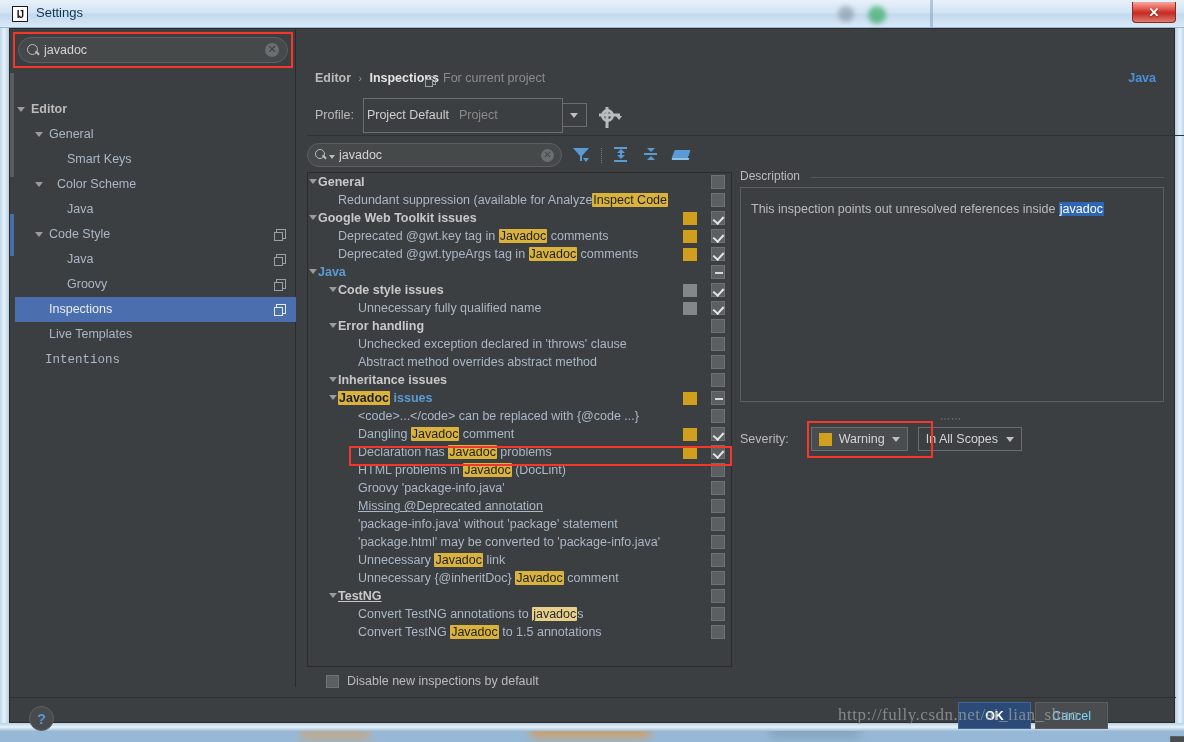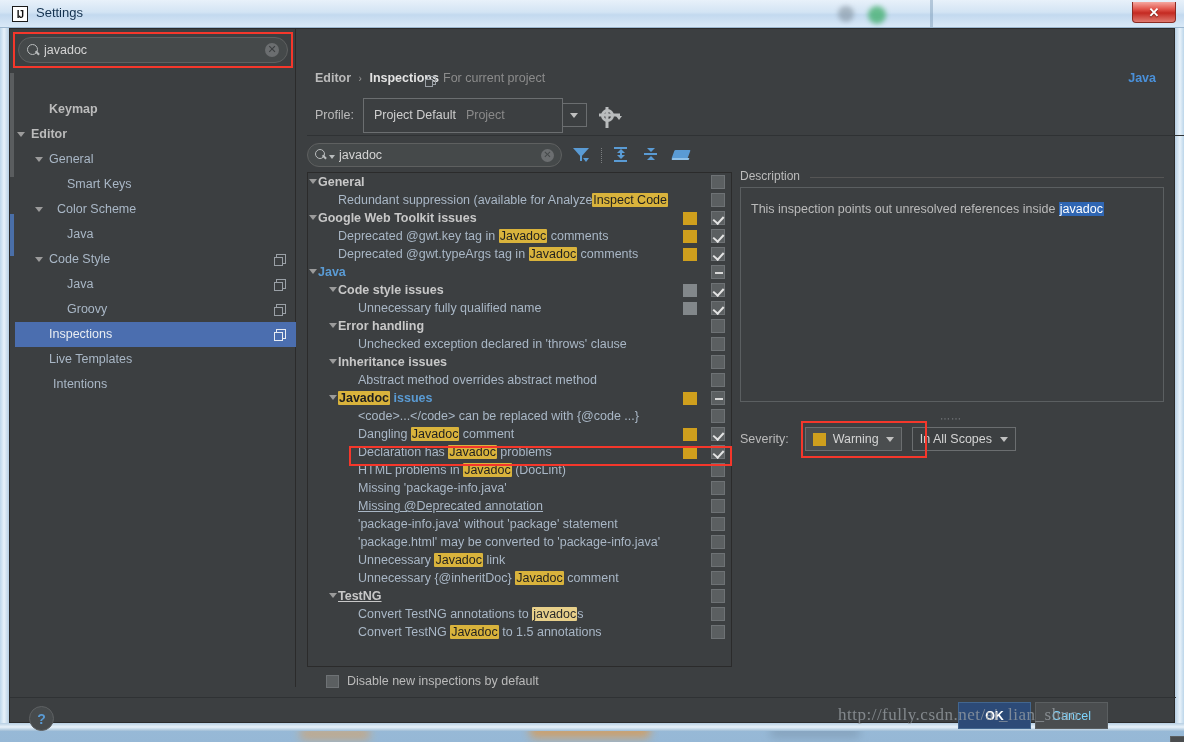--- a/index.html
+++ b/index.html
@@ -149,21 +149,21 @@
   #reset-link {
     position:absolute; right:18px; top:42px; color:#4a90d9;
     font-size:12.5px; font-weight:bold; cursor:pointer;
   }
 
   #profile-row { position:absolute; left:18px; top:74px; height:24px; display:flex; align-items:center;}
   #profile-label { color:#bbbbbb; font-size:12.5px; margin-right:9px; }
   #profile-combo {
     width:200px; height:35px; background:#3c3f41;
     border:1px solid #6b6e70; display:flex; align-items:center;
-    padding-left:10px;
+    padding-left:3px;
   }
   #profile-combo .pname { color:#cfcfcf; font-size:12.5px; }
   #profile-combo .pkind { color:#8a8a8a; font-size:12.5px; margin-left:10px; }
   #profile-arrow {
     width:24px;height:24px; border:1px solid #6b6e70; border-left:none;
     display:flex;align-items:center;justify-content:center;
   }
   .tri-down { width:0;height:0;border-left:4.5px solid transparent;
     border-right:4.5px solid transparent;border-top:5px solid #c0c0c0;}
   #gear-btn { margin-left:14px; display:flex; align-items:center; }
@@ -276,21 +276,21 @@
   #desc-fieldline { position:absolute; left:70px; top:8px; right:0; height:1px; background:#555; }
   #desc-box {
     position:absolute; left:0; top:18px; width:100%; height:215px;
     background:#3c3f41; border:1px solid #5b5f61; padding:12px 10px;
     font-size:12.5px; color:#bbbbbb; line-height:1.5;
   }
   .sel-blue { background:#2f66b3; color:#ffffff; padding:0 1px; }
   #desc-grip { position:absolute; left:50%; top:244px; transform:translateX(-50%);
                width:24px; height:4px; color:#7d8184; font-size:10px; letter-spacing:1px;}
   #severity-row { position:absolute; left:0; top:258px; display:flex; align-items:center; }
-  #severity-label { color:#bbbbbb; font-size:12.5px; margin-right:16px; }
+  #severity-label { color:#bbbbbb; font-size:12.5px; margin-right:22px; }
   #sev-combo {
     height:24px; background:#4a4d4f; border:1px solid #6b6e70; display:flex;
     align-items:center; padding:0 7px; gap:7px;
   }
   #sev-swatch { width:13px;height:13px;background:#cf9f1d; }
   #sev-text { color:#d4d4d4; font-size:12.5px; }
   #scope-combo {
     height:24px; background:#3c3f41; border:1px solid #6b6e70; display:flex;
     align-items:center; padding:0 7px; gap:8px; margin-left:10px;
   }
@@ -362,32 +362,31 @@
           <span id="search-clear">✕</span>
         </div>
       </div>
       <div id="search-redbox"></div>
 
       <div id="side-scroll"></div>
       <div id="side-thumb"></div>
       <div id="side-thumb2"></div>
 
       <div id="side-tree">
-          <div class="s-row bold"><span style="margin-left: 34px;">Keymap</span></div>
           <div class="s-row bold"><span class="arrow" style="left: 2px;"></span><span style="margin-left: 16px;">Editor</span></div>
           <div class="s-row"><span class="arrow" style="left: 20px;"></span><span style="margin-left: 34px;">General</span></div>
           <div class="s-row"><span style="margin-left: 52px;">Smart Keys</span></div>
           <div class="s-row"><span class="arrow" style="left: 20px;"></span><span style="margin-left: 42px;">Color Scheme</span></div>
           <div class="s-row"><span style="margin-left: 52px;">Java</span></div>
           <div class="s-row"><span class="arrow" style="left: 20px;"></span><span style="margin-left: 34px;">Code Style</span><span class="copy-ic"></span></div>
           <div class="s-row"><span style="margin-left: 52px;">Java</span><span class="copy-ic"></span></div>
           <div class="s-row"><span style="margin-left: 52px;">Groovy</span><span class="copy-ic"></span></div>
           <div class="s-row sel"><span style="margin-left: 34px;">Inspections</span><span class="copy-ic"></span></div>
           <div class="s-row"><span style="margin-left: 34px;">Live Templates</span></div>
-          <div class="s-row"><span style="margin-left: 38px;">Intentions</span></div>
+          <div class="s-row"><span style="margin-left: 30px; font-family: Liberation Mono, monospace;">Intentions</span></div>
         </div>
     </div>
 
     <div id="main">
 
       <div id="breadcrumb">
         <span class="bc-a">Editor</span>
         <span class="sep">›</span>
         <span class="bc-b">Inspections</span>
       </div>
@@ -489,26 +488,26 @@
             <div class="t-row">
               <span class="t-arrow" style="left: 21px;"></span>
               <span class="t-label group" style="left: 30px;">Error handling</span>
               <span class="t-chk blank"></span>
             </div>
             <div class="t-row">
               <span class="t-label" style="left: 50px;">Unchecked exception declared in 'throws' clause</span>
               <span class="t-chk blank"></span>
             </div>
             <div class="t-row">
+              <span class="t-label" style="left: 50px;">Abstract method overrides abstract method</span>
+              <span class="t-chk blank"></span>
+            </div>
+            <div class="t-row">
               <span class="t-arrow" style="left: 21px;"></span>
               <span class="t-label group" style="left: 30px;">Inheritance issues</span>
-              <span class="t-chk blank"></span>
-            </div>
-            <div class="t-row">
-              <span class="t-label" style="left: 50px;">Abstract method overrides abstract method</span>
               <span class="t-chk blank"></span>
             </div>
             <div class="t-row">
               <span class="t-arrow" style="left: 21px;"></span>
               <span class="t-label blue" style="left: 30px;"><span class="hl">Javadoc</span> issues</span>
               <span class="t-sev gold"></span>
               <span class="t-chk partial"></span>
             </div>
             <div class="t-row">
               <span class="t-label" style="left: 50px;">&lt;code&gt;...&lt;/code&gt; can be replaced with {@code ...}</span>
@@ -522,21 +521,21 @@
             <div class="t-row">
               <span class="t-label" style="left: 50px;">Declaration has <span class="hl">Javadoc</span> problems</span>
               <span class="t-sev gold"></span>
               <span class="t-chk checked"></span>
             </div>
             <div class="t-row">
               <span class="t-label" style="left: 50px;">HTML problems in <span class="hl">Javadoc</span> (DocLint)</span>
               <span class="t-chk blank"></span>
             </div>
             <div class="t-row">
-              <span class="t-label" style="left: 50px;">Missing 'package-info.java'</span>
+              <span class="t-label" style="left: 50px;">Groovy 'package-info.java'</span>
               <span class="t-chk blank"></span>
             </div>
             <div class="t-row">
               <span class="t-label" style="left: 50px; text-decoration: underline;">Missing @Deprecated annotation</span>
               <span class="t-chk blank"></span>
             </div>
             <div class="t-row">
               <span class="t-label" style="left: 50px;">'package-info.java' without 'package' statement</span>
               <span class="t-chk blank"></span>
             </div>

